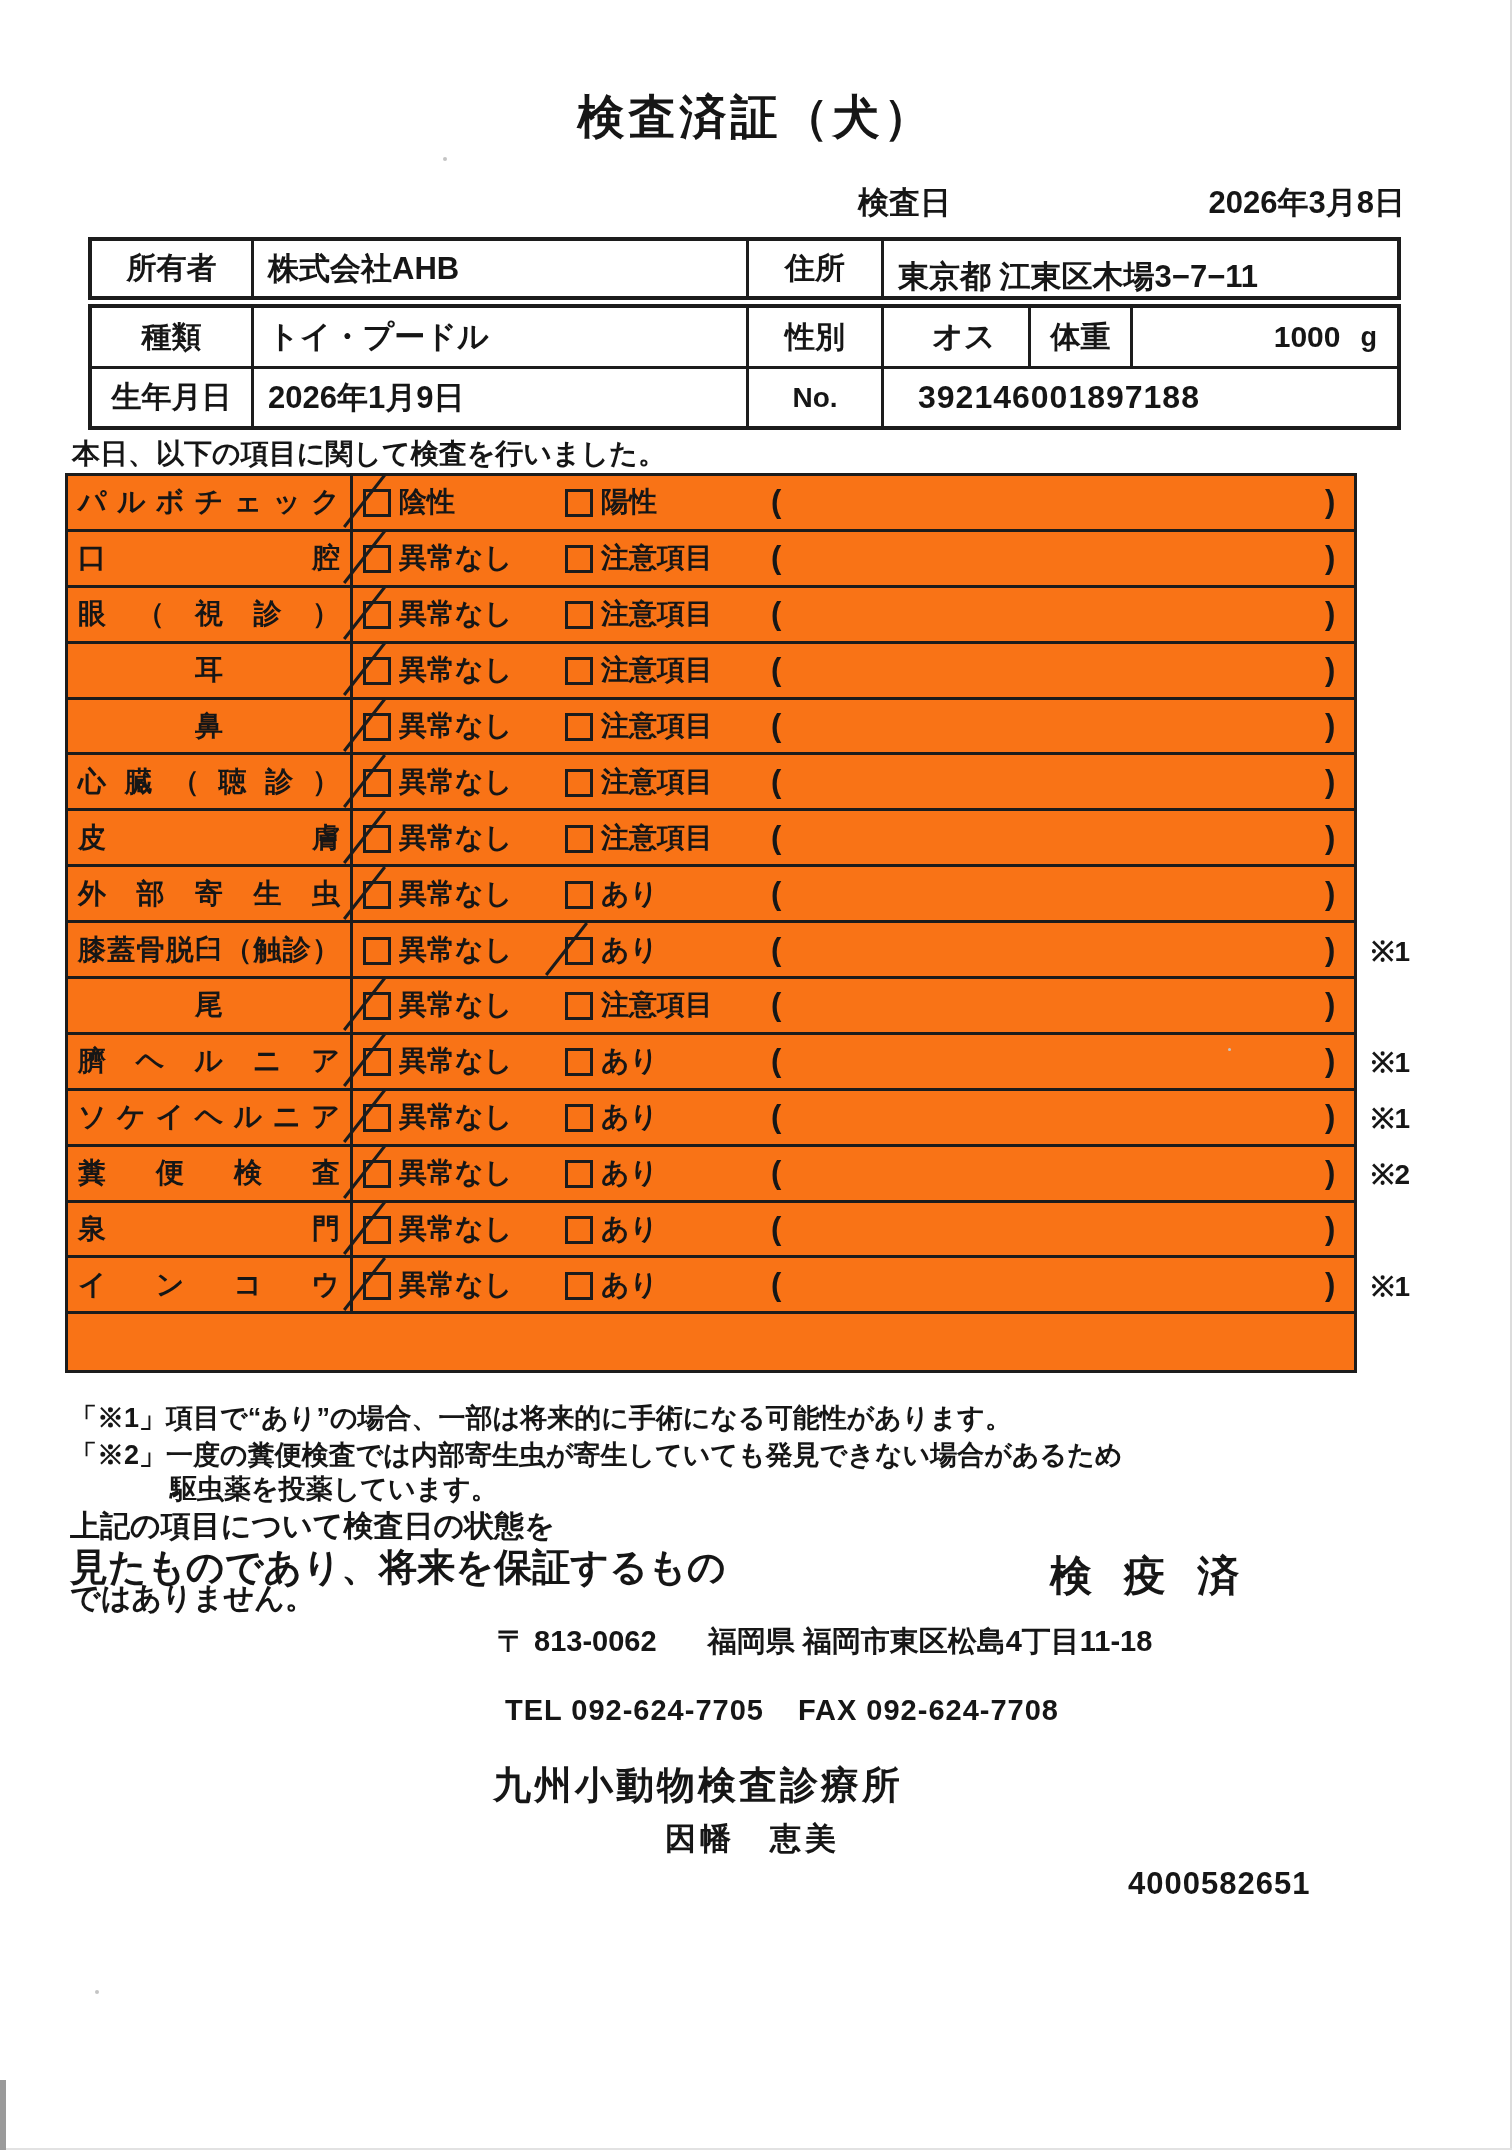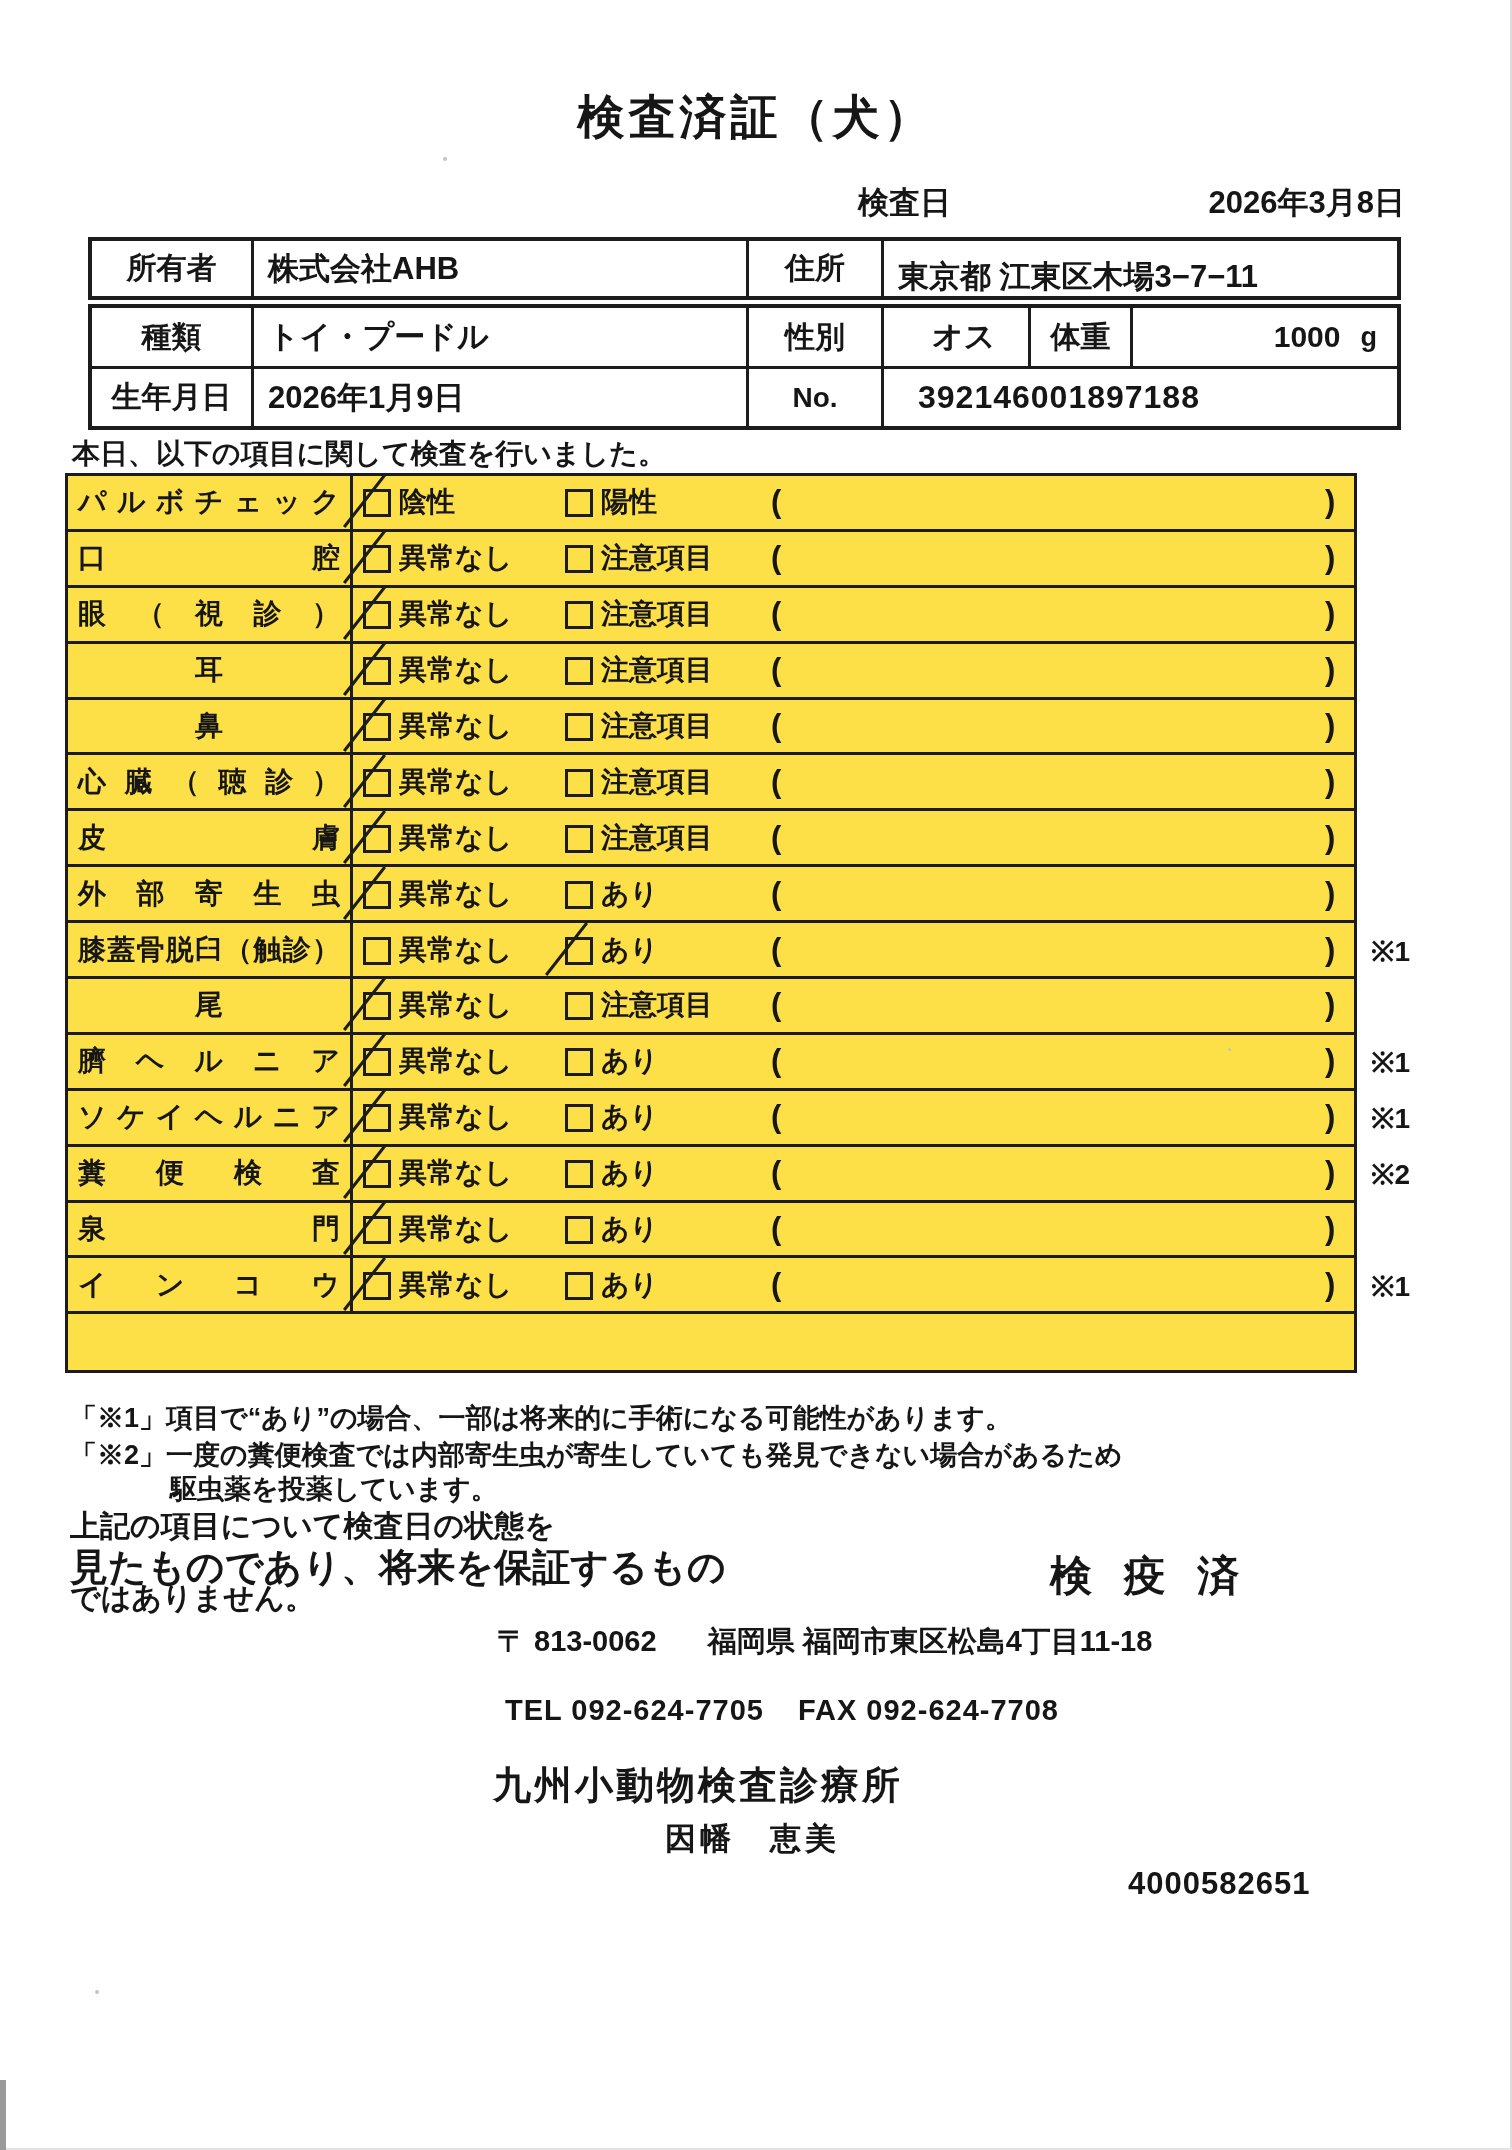--- a/index.html
+++ b/index.html
@@ -30,21 +30,21 @@
   .tcell.lab{justify-content:center;}
   .tcell.val{padding-left:14px;font-size:31px;}
   .tcell.num{padding-left:34px;font-size:32px;letter-spacing:1px;}
   .tcell.wval{justify-content:flex-end;padding-right:20px;gap:20px;}
   .tcell .unit{font-size:27px;}
   .t2 .trow + .trow{border-top:3px solid #1c1c1c;}
 
   
   .insp{
     position:absolute;left:65px;top:473px;width:1292px;
-    border:3px solid #1c1c1c;box-sizing:border-box;background:#fde047;
+    border:3px solid #1c1c1c;box-sizing:border-box;background:#f97316;
   }
   .irow{
     display:flex;height:55.9px;box-sizing:border-box;
     border-bottom:3px solid #1c1c1c;
   }
   .irow:last-child{border-bottom:none;}
   .icell.item{
     width:285px;box-sizing:border-box;border-right:3px solid #1c1c1c;
     display:flex;align-items:center;padding:0 10px;flex:none;
   }

